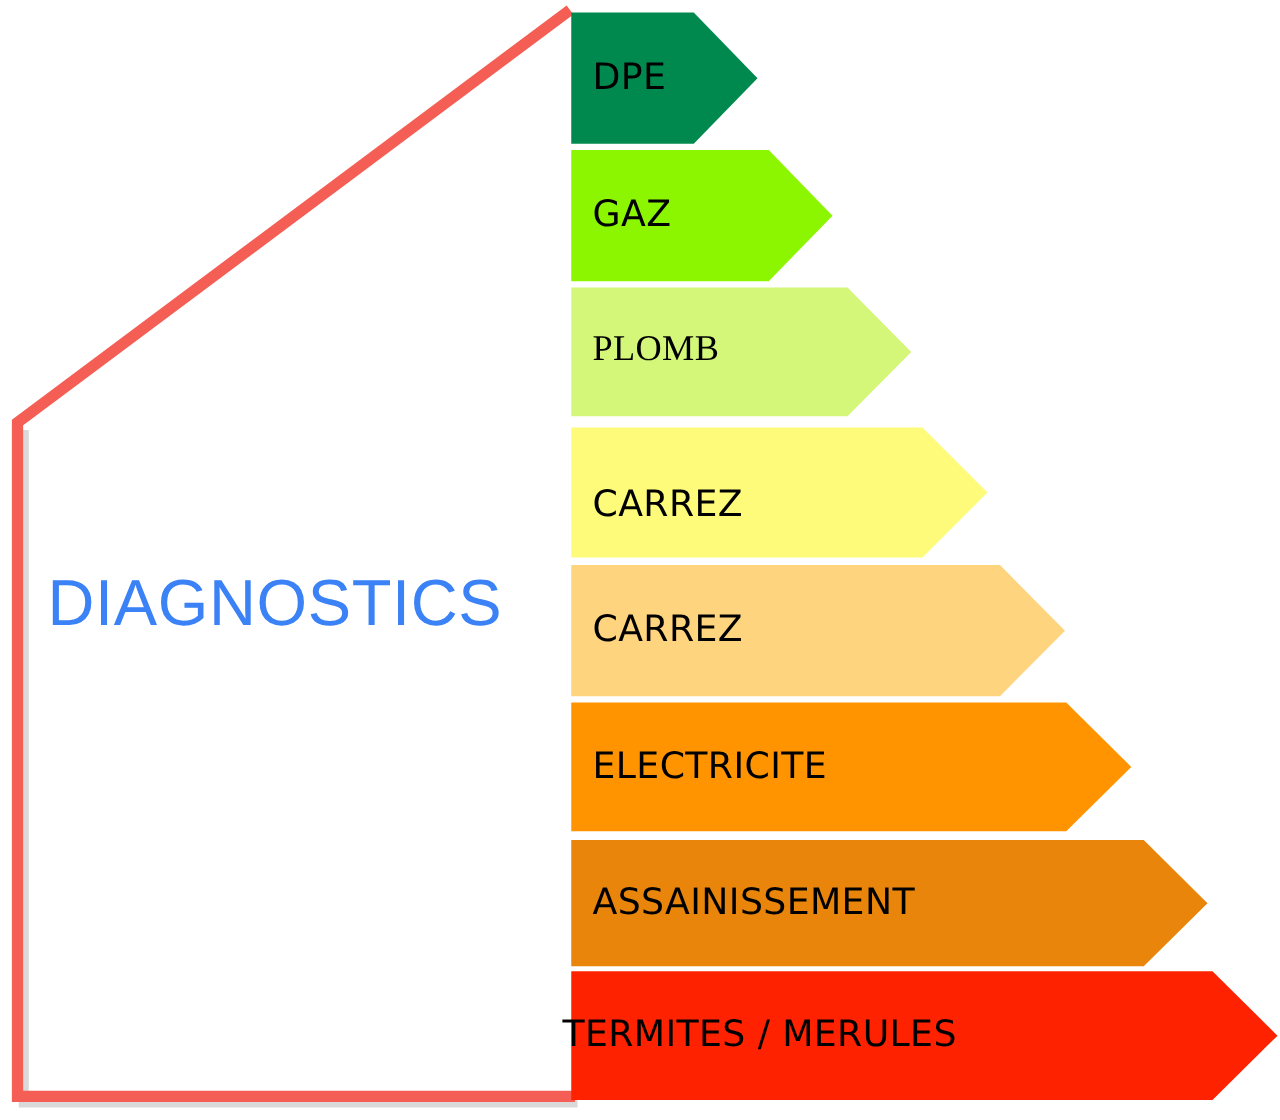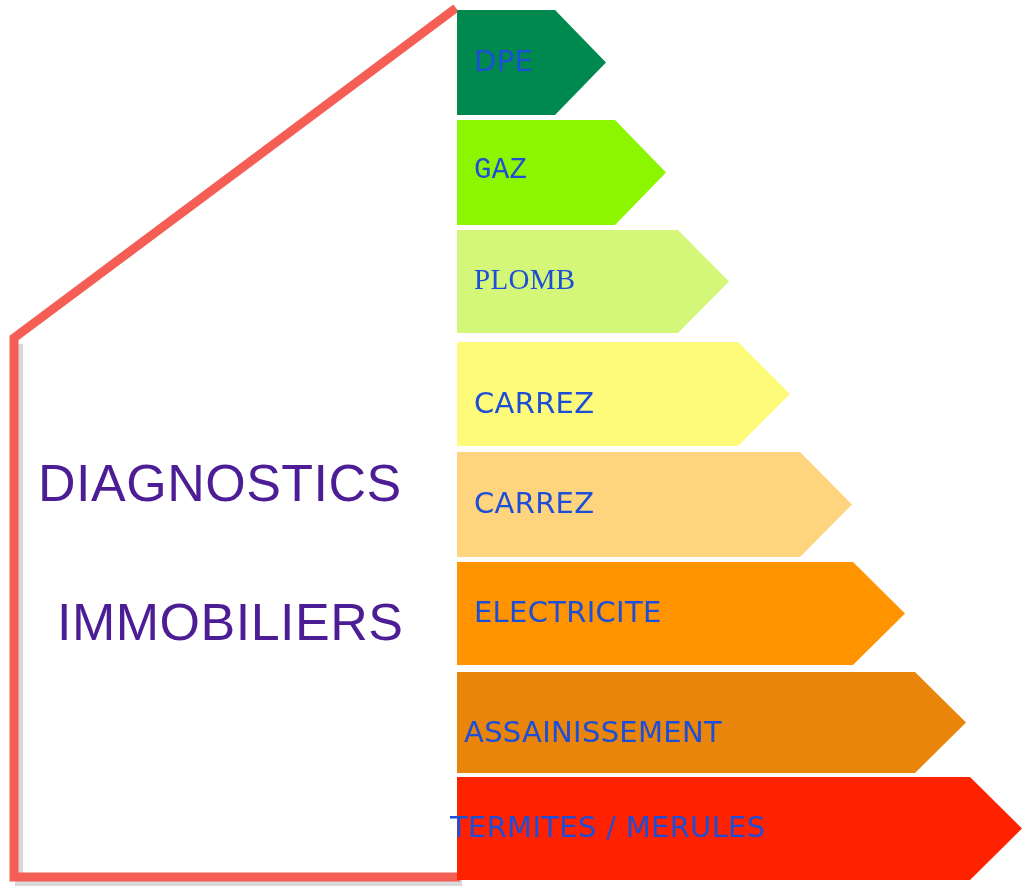--- a/index.html
+++ b/index.html
@@ -1,24 +1,24 @@
 <!DOCTYPE html>
 <html><head>
 <meta charset="utf-8">
 <style>
   html, body { margin:0; padding:0; background:#ffffff; }
   body { width:1024px; height:896px; position:relative; overflow:hidden; font-family:"DejaVu Sans", sans-serif; }
   #canvas { position:absolute; left:0; top:0; width:1024px; height:896px; }
   .house-title {
-    position:absolute; font-family:"Liberation Sans", sans-serif; color:#4c1d95;
+    position:absolute; font-family:"Liberation Sans", sans-serif; color:#3b82f6;
     font-size:52px; letter-spacing:0.5px; white-space:nowrap;
   }
   .bar-label {
     position:absolute; font-family:"DejaVu Sans", sans-serif; font-size:29px;
-    color:#1d4ed8; white-space:nowrap; letter-spacing:0.3px;
+    color:#000000; white-space:nowrap; letter-spacing:0.3px;
   }
 </style>
 </head>
 <body>
 
 <div id="canvas">
   <svg width="1024" height="896" viewBox="0 0 1024 896" style="position:absolute;left:0;top:0;">
 
     <polyline points="19,344 19,882 462,882" fill="none" stroke="#d9d9d9" stroke-width="8"></polyline>
 
@@ -29,25 +29,24 @@
         <polygon points="457,230 678,230 729,281.5 678,333 457,333" fill="#D4F77A"></polygon>
         <polygon points="457,342 738,342 790,394 738,446 457,446" fill="#FFFB7A"></polygon>
         <polygon points="457,452 800,452 852,504.5 800,557 457,557" fill="#FFD47F"></polygon>
         <polygon points="457,562 853,562 905,613.5 853,665 457,665" fill="#FF9400"></polygon>
         <polygon points="457,672 915,672 966,722.5 915,773 457,773" fill="#E8850A"></polygon>
         <polygon points="457,777 970,777 1022,828.5 970,880 457,880" fill="#FF2200"></polygon>
       </g>
   </svg>
 
   <div class="house-title" style="left:38px; top:453px;">DIAGNOSTICS</div>
-  <div class="house-title" style="left:57px; top:592px;">IMMOBILIERS</div>
 
   <div id="labels">
       <div class="bar-label" style="left: 474px; top: 43.5px;">DPE</div>
-      <div class="bar-label" style="left: 474px; top: 153.5px; font-family: Liberation Mono, monospace;">GAZ</div>
+      <div class="bar-label" style="left: 474px; top: 153.5px;">GAZ</div>
       <div class="bar-label" style="left: 474px; top: 262.5px; font-family: Liberation Serif, serif;">PLOMB</div>
       <div class="bar-label" style="left: 474px; top: 386px;">CARREZ</div>
       <div class="bar-label" style="left: 474px; top: 485.5px;">CARREZ</div>
       <div class="bar-label" style="left: 474px; top: 594.5px; text-align: center;">ELECTRICITE</div>
-      <div class="bar-label" style="left: 464px; top: 703.5px; margin-top: 11px;">ASSAINISSEMENT</div>
+      <div class="bar-label" style="left: 474px; top: 703.5px;">ASSAINISSEMENT</div>
       <div class="bar-label" style="left: 450px; top: 809.5px;">TERMITES / MERULES</div>
     </div>
 </div>
 
 </body></html>

